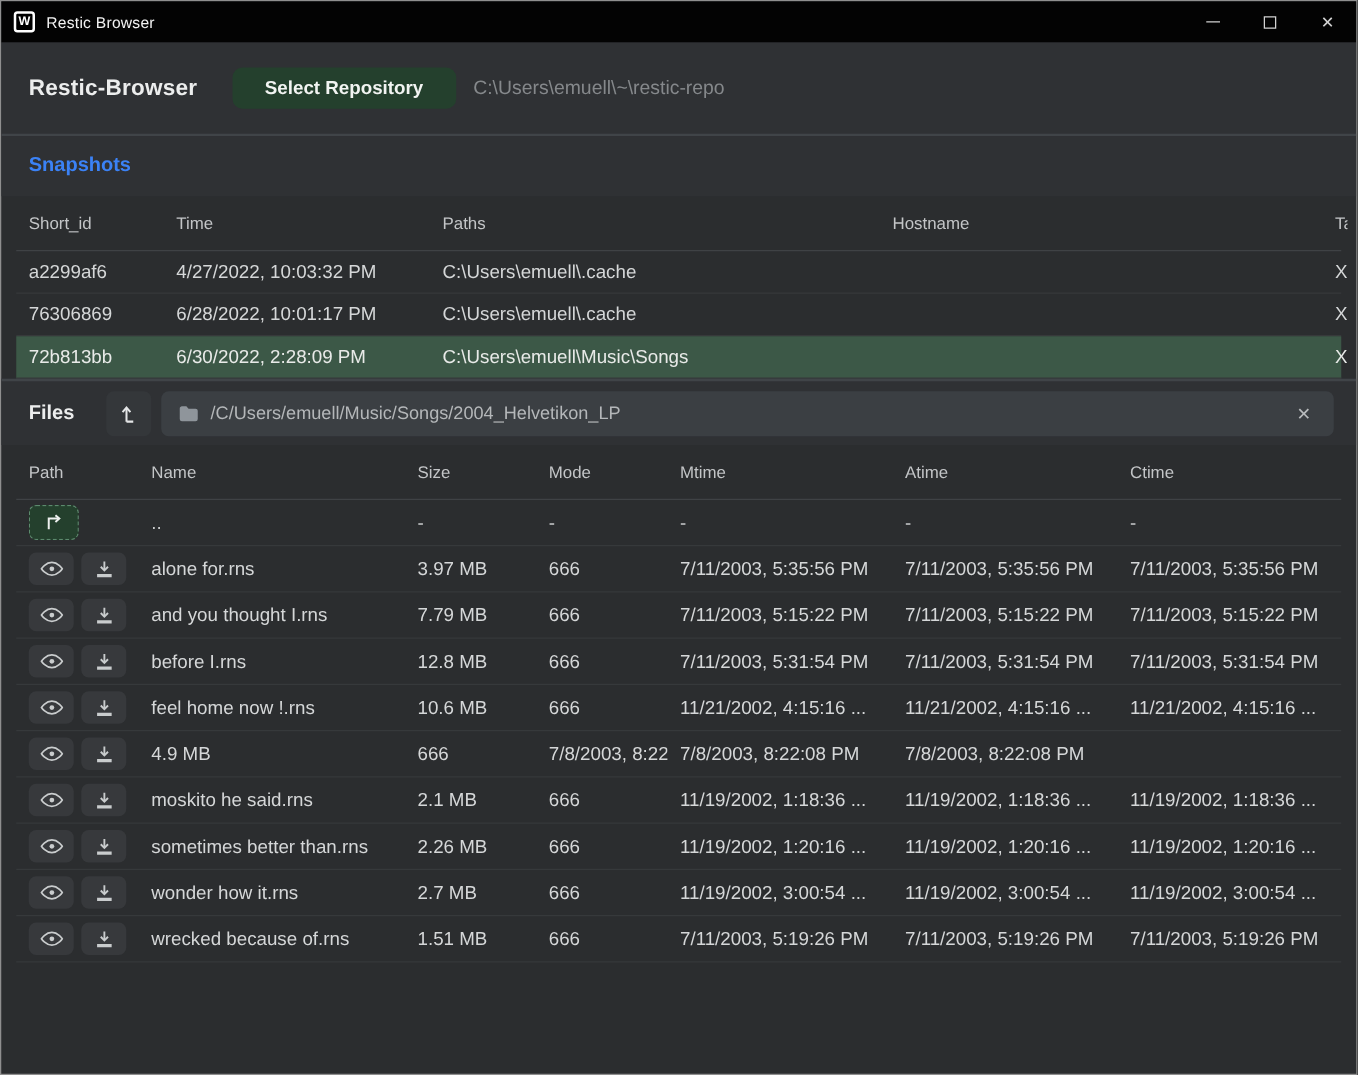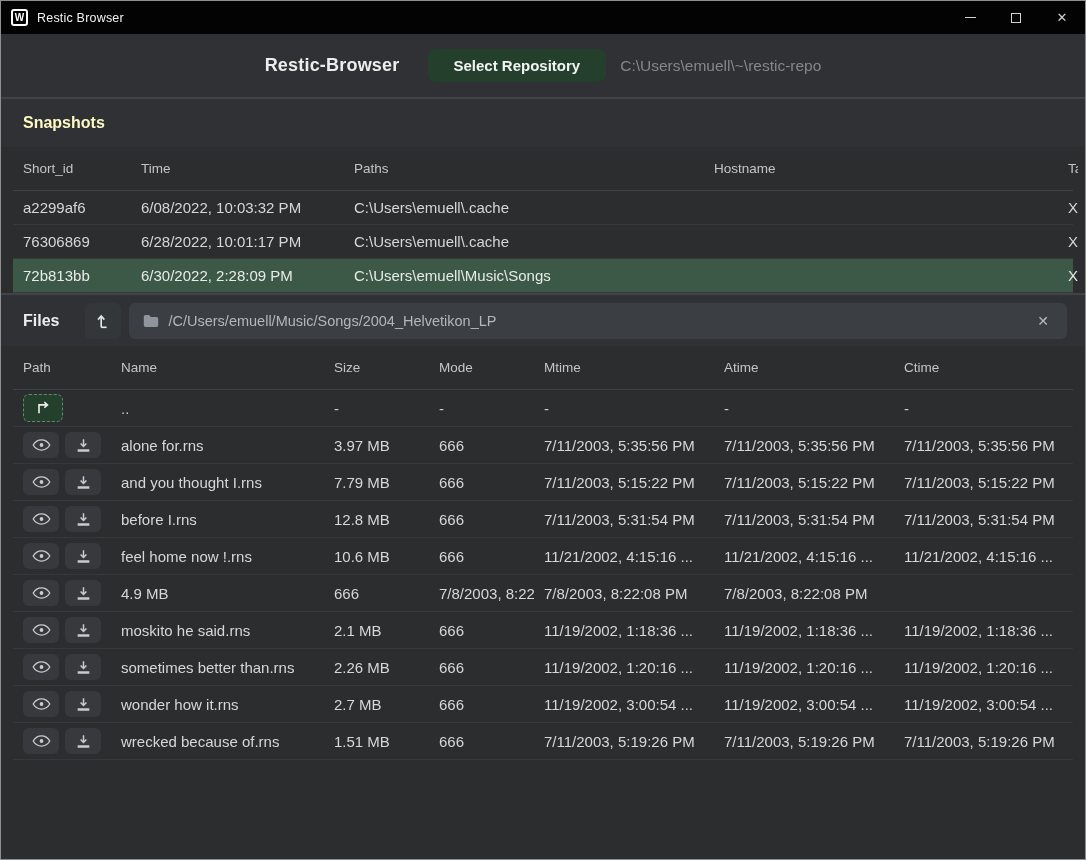--- a/index.html
+++ b/index.html
@@ -20,36 +20,35 @@
     font-weight:bold; font-size:10px; display:flex; align-items:center; justify-content:center;
   }
   .titlebar-title{ color:#f2f2f2; font-size:12.5px; margin-left:9px; letter-spacing:.2px; }
   .win-controls{ margin-left:auto; display:flex; height:100%; }
   .win-btn{ width:46px; height:100%; display:flex; align-items:center; justify-content:center; cursor:pointer; }
   .glyph-min{ width:11px; height:1px; background:#d2d2d2; display:block; }
   .glyph-max{ width:10px; height:10px; border:1px solid #d2d2d2; display:block; }
   .glyph-close{ color:#d2d2d2; font-size:13px; line-height:1; }
   
   .header{
-    height:65px; background:#2f3134; display:flex; align-items:center; padding:0 22px;
+    height:75px; background:#2f3134; display:flex; align-items:center; padding:0 22px;
     border-bottom:2px solid #404448;
-    justify-content:center;
   }
   .app-title{ font-size:18px; font-weight:bold; color:#eceded; letter-spacing:.2px; }
   .select-repo-btn{
     margin-left:28px; background:#24402d; color:#f2f4f2; font-weight:bold; font-size:15px;
     border:none; border-radius:8px; padding:8px 26px; cursor:pointer;
     font-family:inherit;
   }
   .repo-path{ margin-left:14px; color:#85888b; font-size:15.5px; }
   
   .section-heading{
     height:48px; background:#2f3134; display:flex; align-items:center; padding:0 22px;
   }
-  .section-heading .h-label{ font-size:16px; font-weight:bold; color:#fef9c3; }
+  .section-heading .h-label{ font-size:16px; font-weight:bold; color:#3b82f6; }
   .table-wrap{ margin:0 12px; }
   .snap-grid{ display:grid; grid-template-columns:94px 189px 336px 330px 1fr;gap:24px; }
   .files-grid{ display:grid; grid-template-columns:98px 213px 105px 105px 180px 180px 1fr; }
   .th-row{ border-bottom:1px solid #3f4245; }
   .th-row .cell{ height:43px; font-size:13.5px; color:#c3c5c7; }
   .cell{
     padding:0 10px; display:flex; align-items:center; font-size:15px;
     white-space:nowrap; overflow:hidden;
   }
   .snap-row .cell{ height:33px; }
@@ -125,21 +124,21 @@
     <div class="snap-grid th-row">
       <div class="cell">Short_id</div>
       <div class="cell">Time</div>
       <div class="cell">Paths</div>
       <div class="cell">Hostname</div>
       <div class="cell">Tags</div>
     </div>
 
     <div class="snap-grid snap-row">
       <div class="cell">a2299af6</div>
-      <div class="cell">6/08/2022, 10:03:32 PM</div>
+      <div class="cell">4/27/2022, 10:03:32 PM</div>
       <div class="cell">C:\Users\emuell\.cache</div>
       <div class="cell"></div>
       <div class="cell">X1-EDU</div>
     </div>
     <div class="snap-grid snap-row">
       <div class="cell">76306869</div>
       <div class="cell">6/28/2022, 10:01:17 PM</div>
       <div class="cell">C:\Users\emuell\.cache</div>
       <div class="cell"></div>
       <div class="cell">X1-EDU</div>

